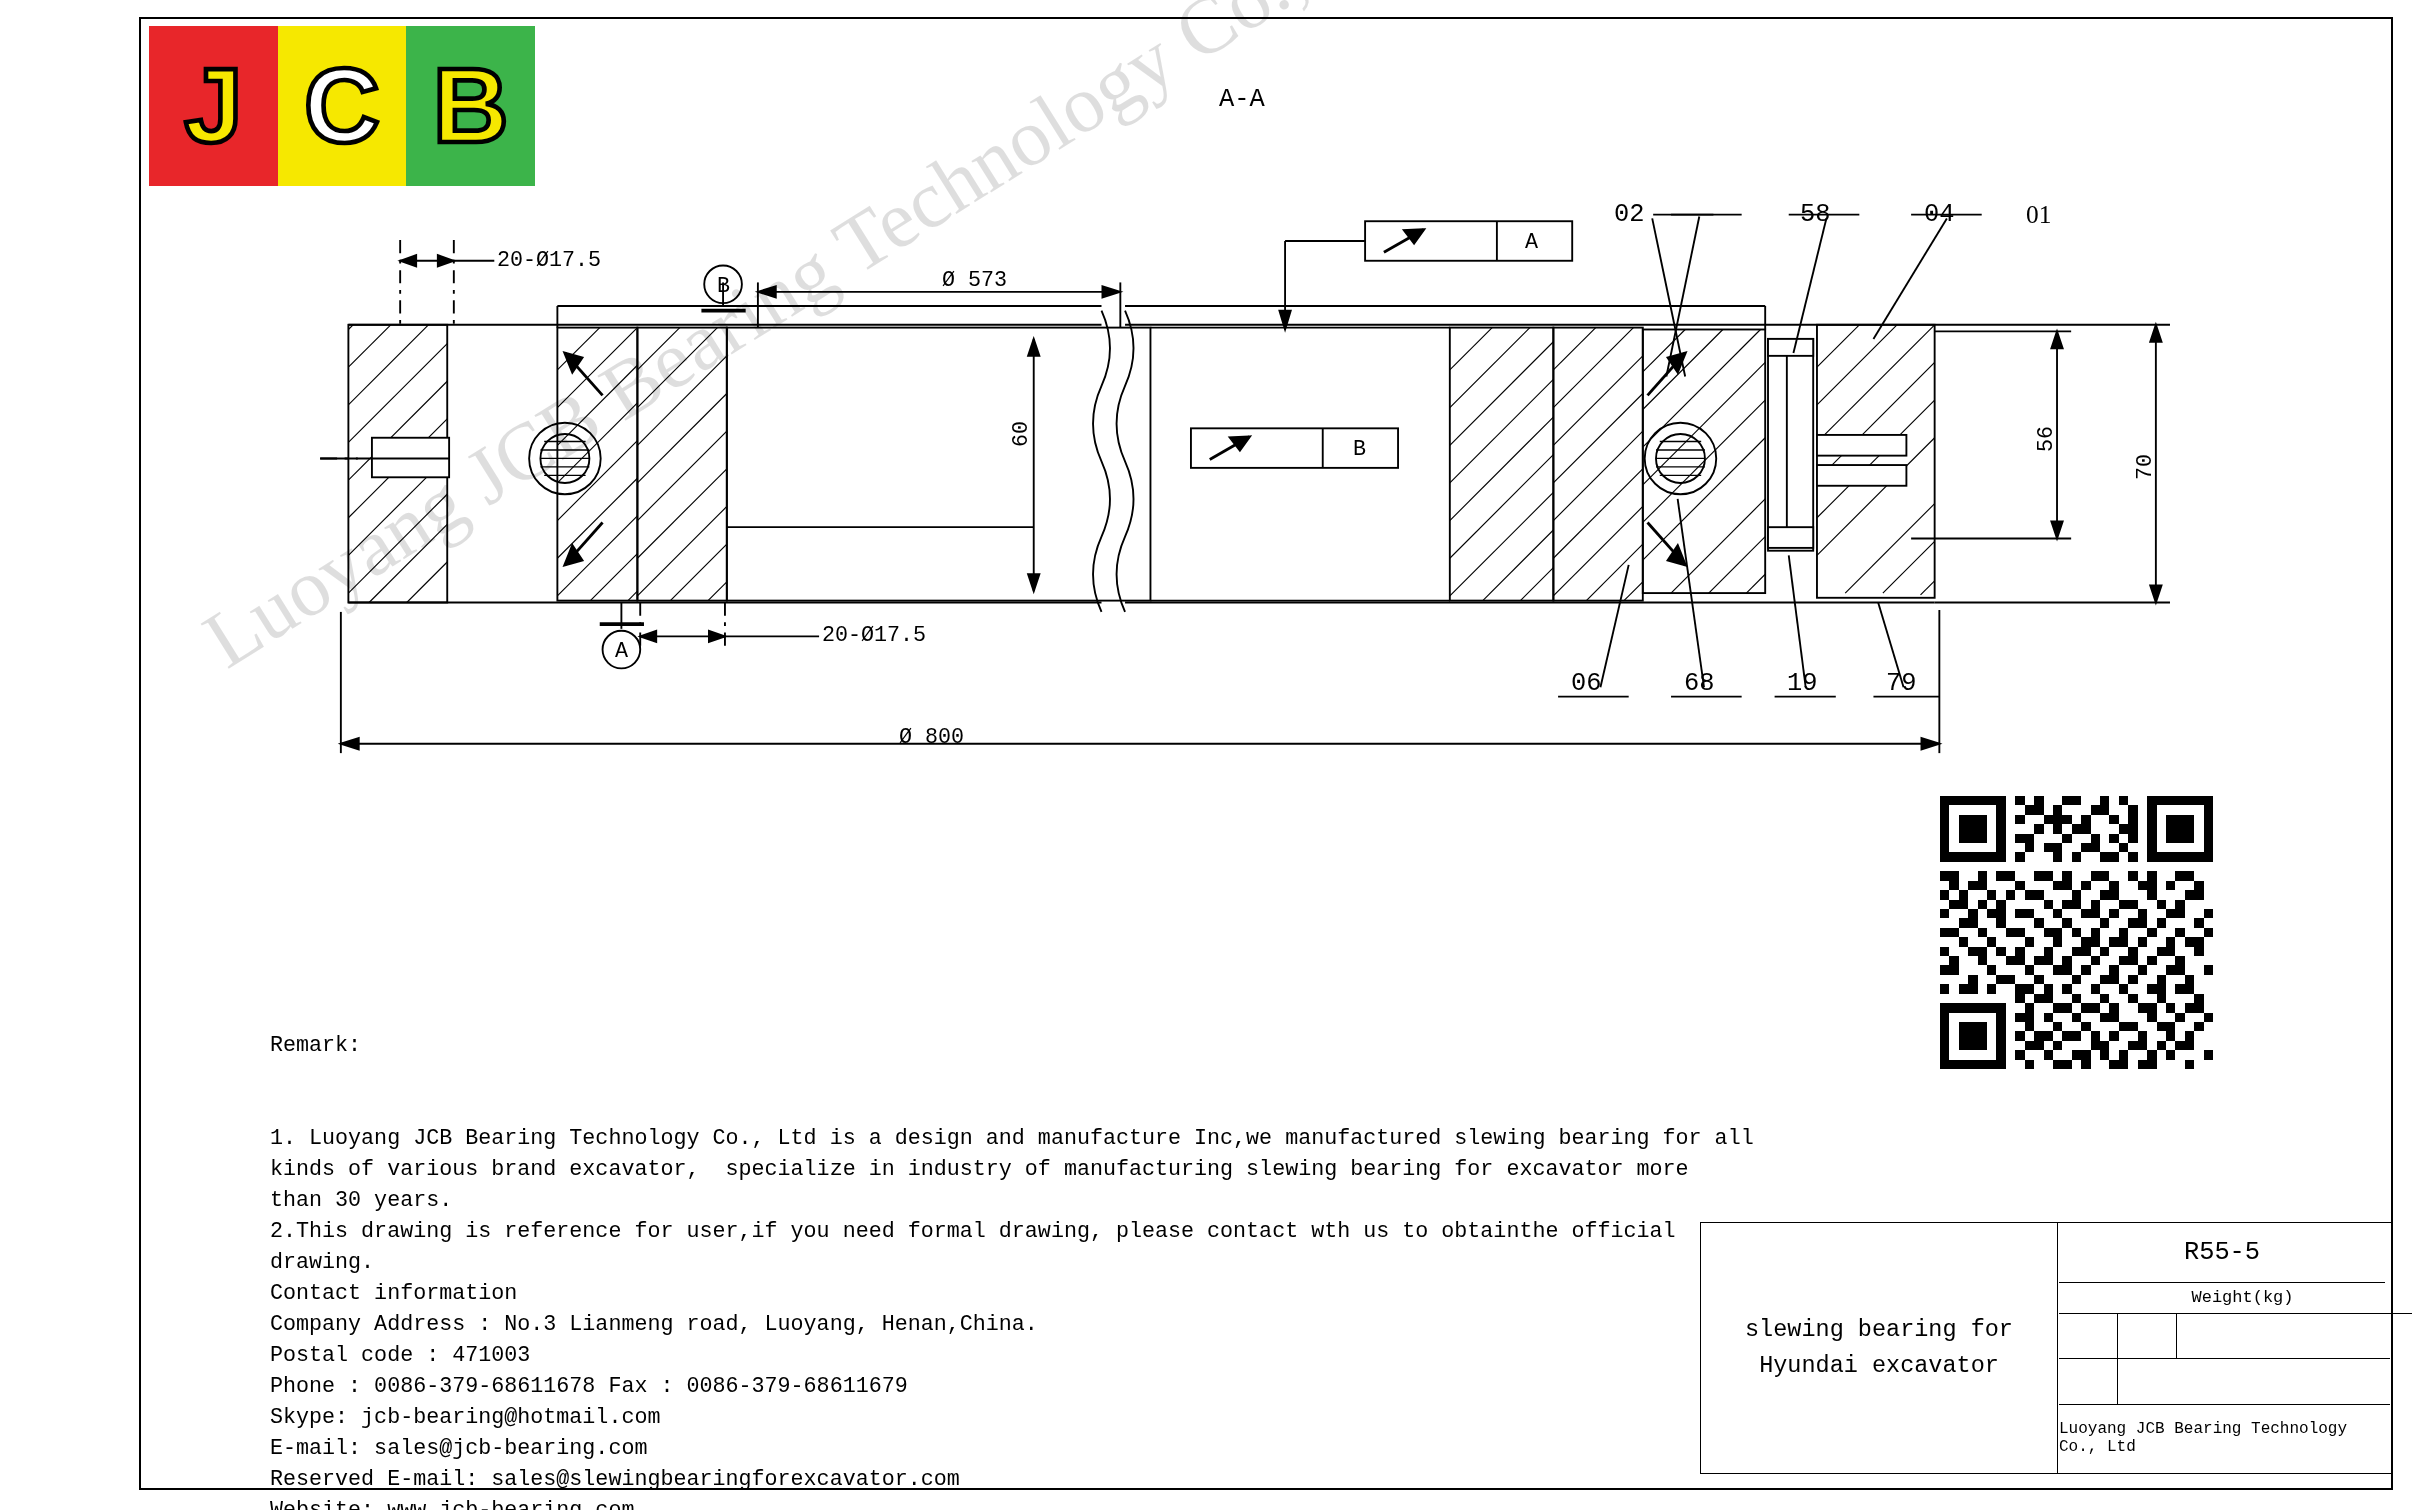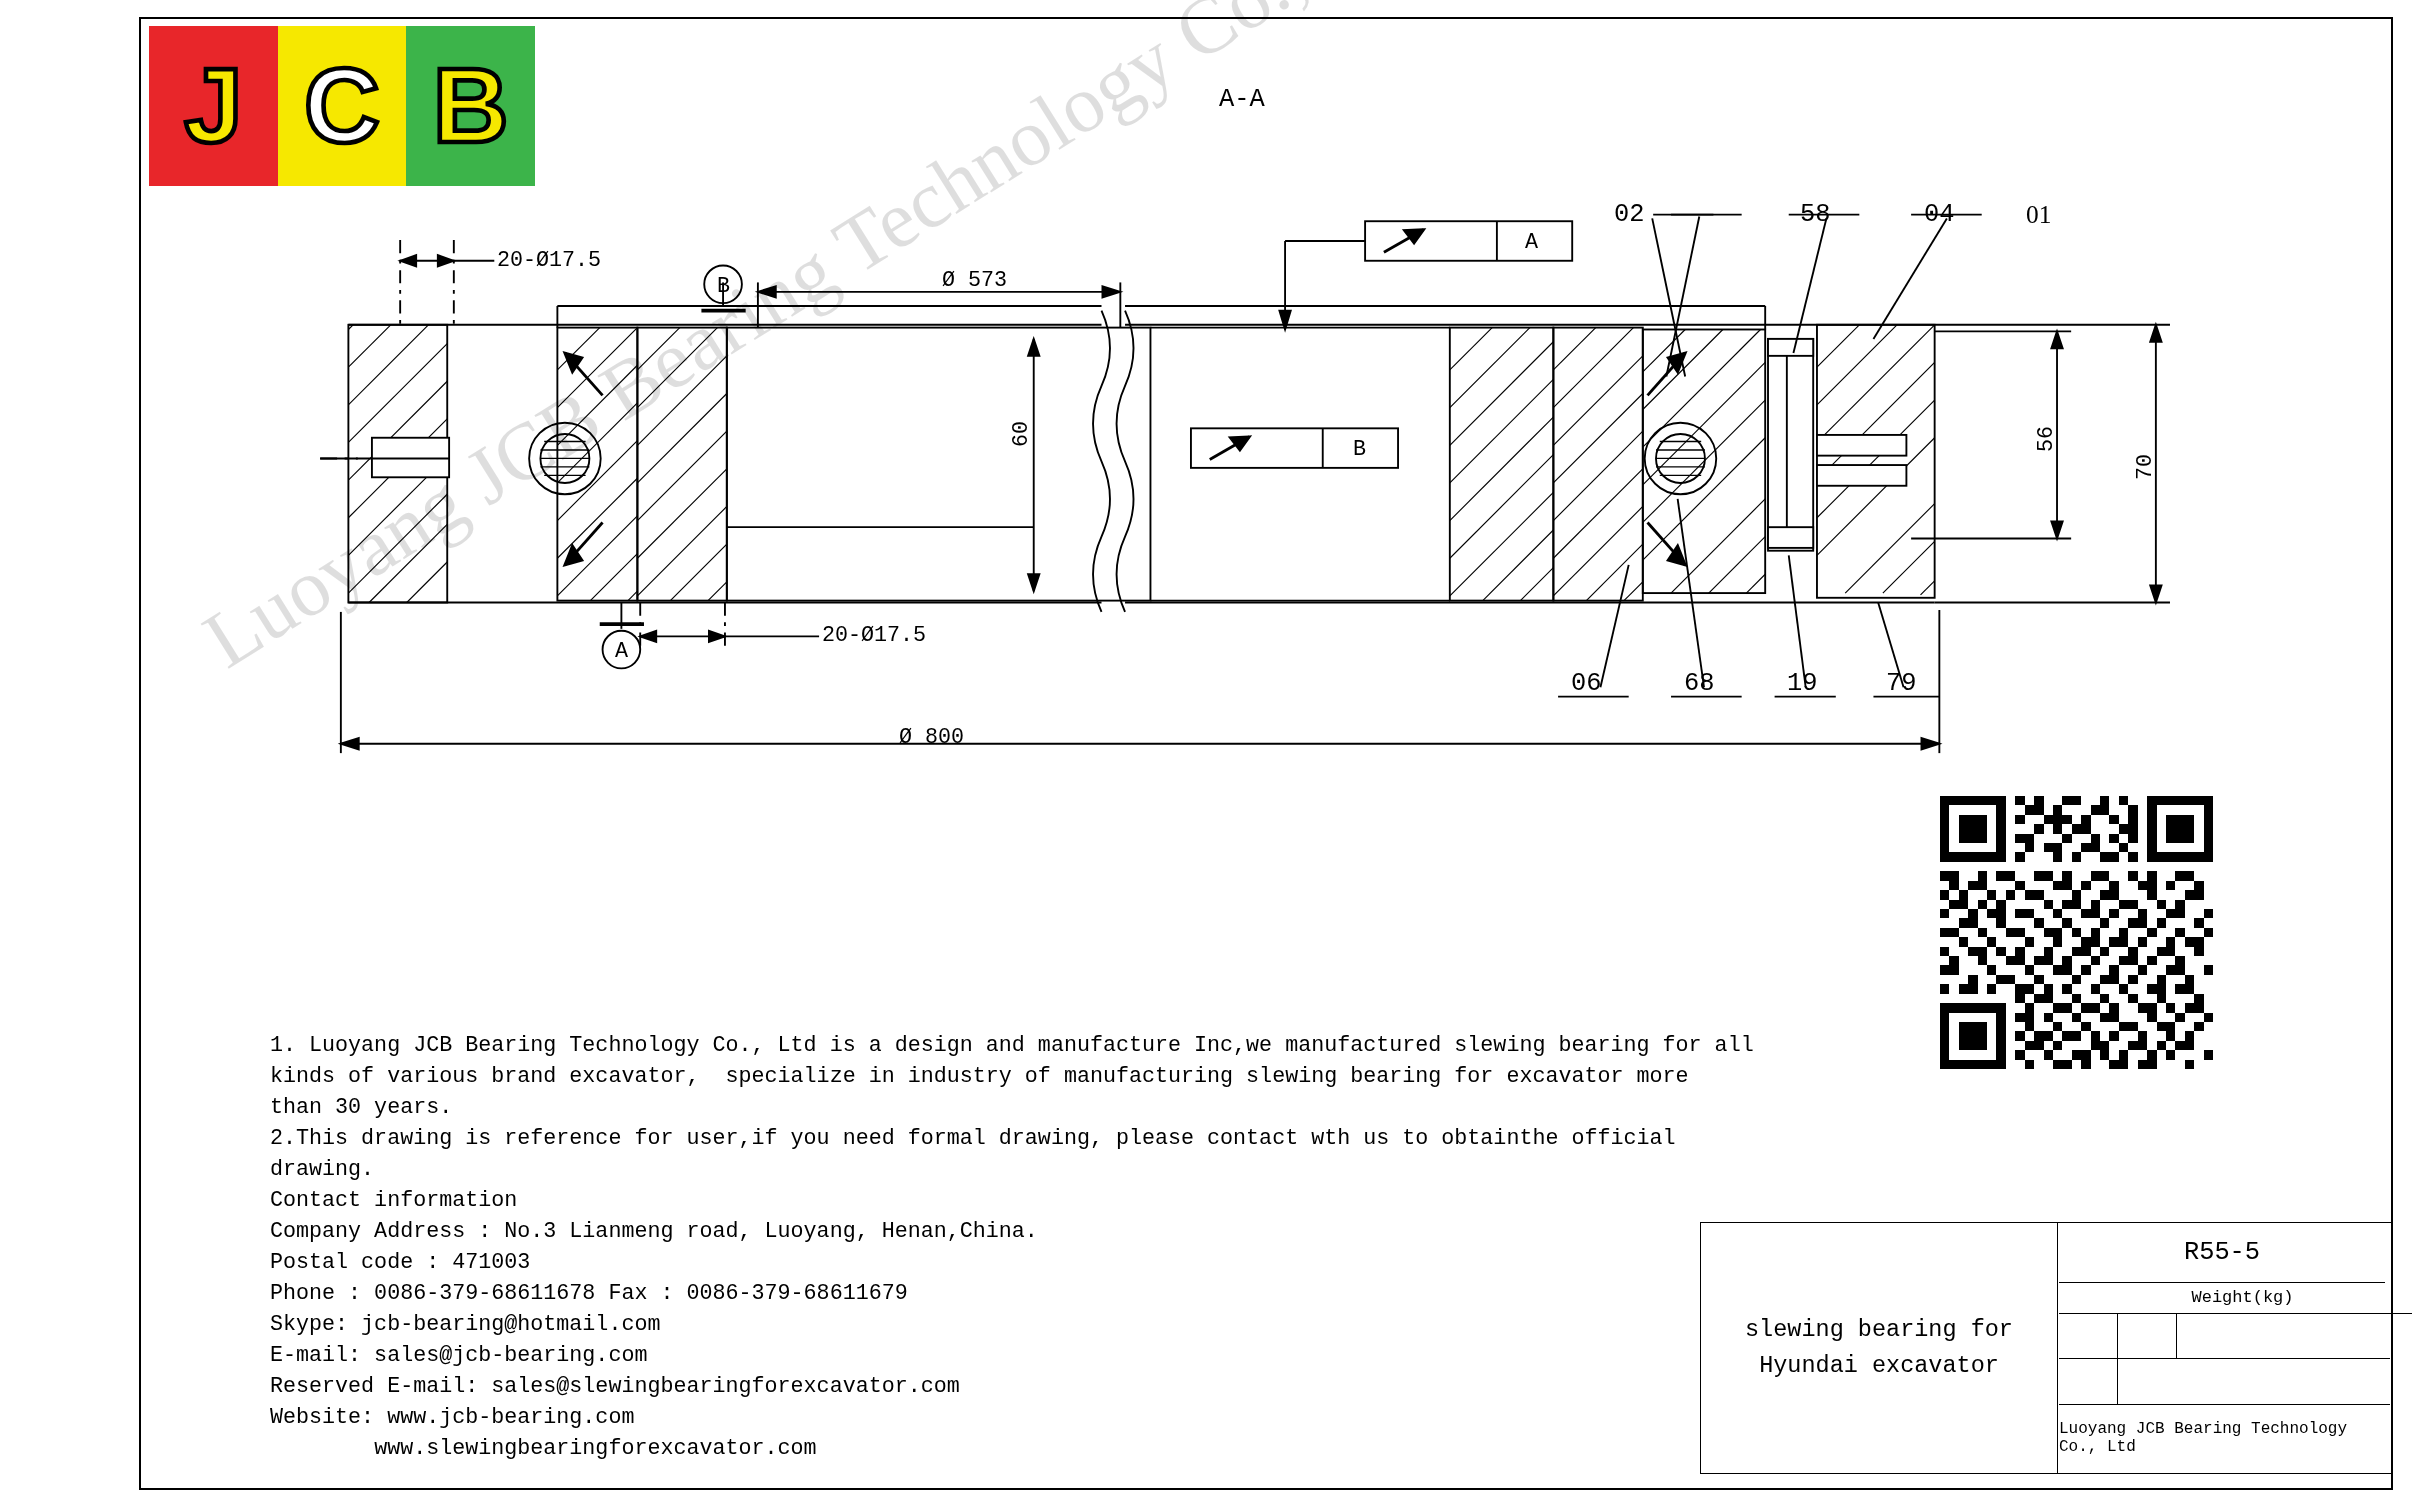--- a/index.html
+++ b/index.html
@@ -551,20 +551,21 @@
           <rect x="12" y="28" width="2" height="1"></rect>
           <rect x="15" y="28" width="1" height="1"></rect>
           <rect x="18" y="28" width="2" height="1"></rect>
           <rect x="21" y="28" width="2" height="1"></rect>
           <rect x="26" y="28" width="1" height="1"></rect>
       </g>
     </svg>
   </div>
 
   <div class="remark">
+    <div>Remark:</div>
     <div>1. Luoyang JCB Bearing Technology Co., Ltd is a design and manufacture Inc,we manufactured slewing bearing for all
 kinds of various brand excavator,  specialize in industry of manufacturing slewing bearing for excavator more
 than 30 years.
 2.This drawing is reference for user,if you need formal drawing, please contact wth us to obtainthe official
 drawing.
 Contact information
 Company Address : No.3 Lianmeng road, Luoyang, Henan,China.
 Postal code : 471003
 Phone : 0086-379-68611678 Fax : 0086-379-68611679
 Skype: jcb-bearing@hotmail.com

